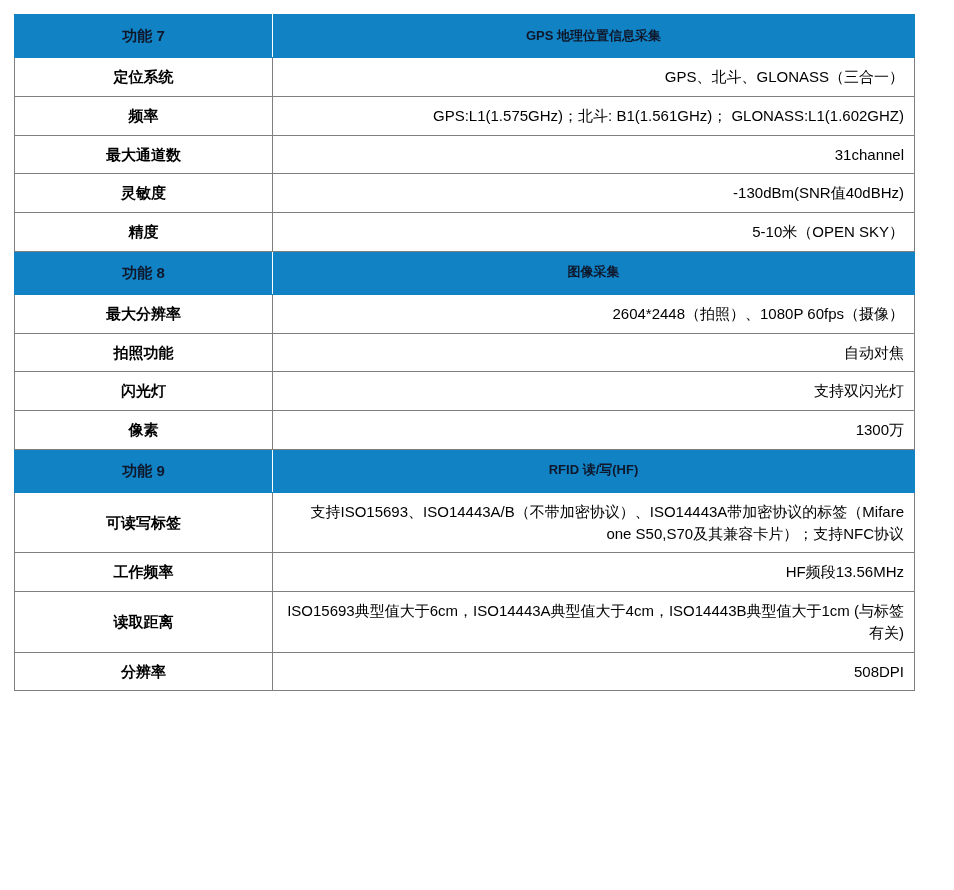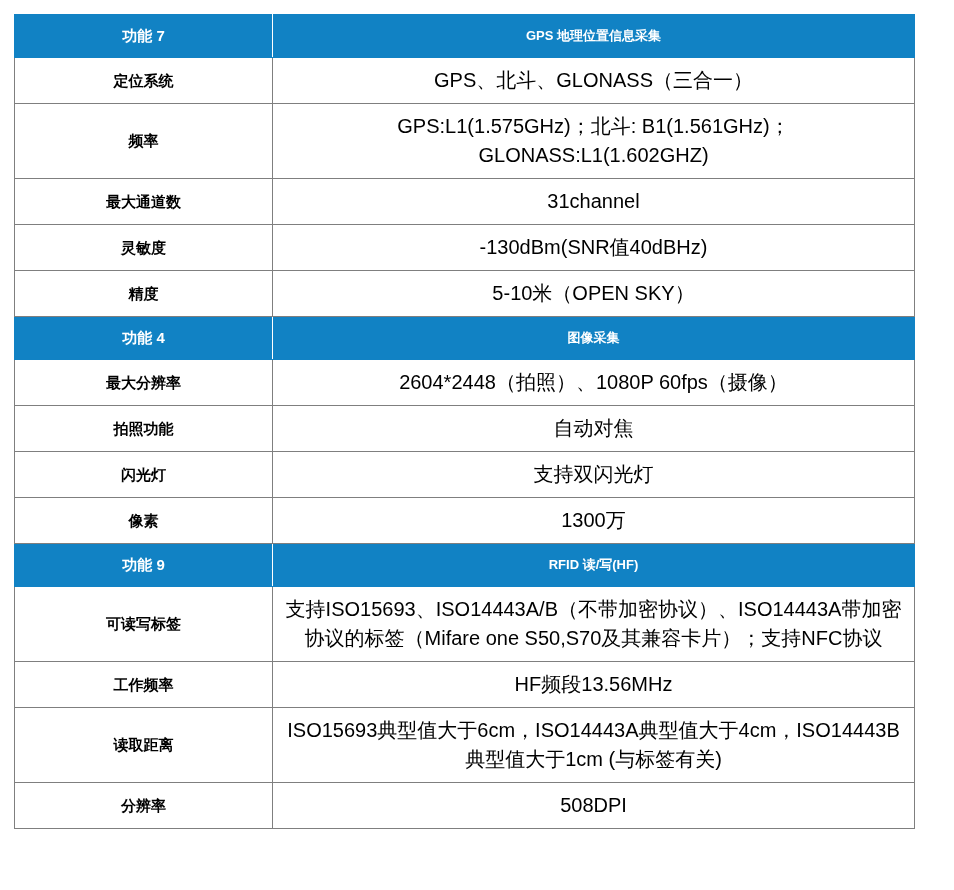--- a/index.html
+++ b/index.html
@@ -30,21 +30,21 @@
     vertical-align: middle;
     font-size: 14.5px;
     line-height: 1.45;
   }
   col.label-col { width: 258px; }
   col.value-col { width: 642px; }
 
   
   tr.section td {
     background: #1182c4;
-    color: #ffffff;
+    color: #0f172a;
     font-weight: bold;
     height: 40px;
     border-color: #1182c4;
   }
   tr.section td.sec-label {
     text-align: center;
     font-size: 15px;
     border-right: 1px solid #ffffff;
   }
   tr.section td.sec-title {
@@ -53,23 +53,23 @@
   }
 
   
   tr.datarow td.k {
     text-align: center;
     font-weight: bold;
     font-size: 15px;
     padding: 6px 8px;
   }
   tr.datarow td.v {
-    text-align: center;
+    text-align: right;
     padding: 8px 10px;
-    font-size: 20px;
+    font-size: 15px;
   }
   tr.datarow { height: 36px; }
   tr.tall { height: 46px; }
 </style>
 </head>
 <body>
 
 <div class="sheet">
   <table class="spec">
     <colgroup>
@@ -97,21 +97,21 @@
       <tr class="datarow">
         <td class="k">灵敏度</td>
         <td class="v">-130dBm(SNR值40dBHz)</td>
       </tr>
       <tr class="datarow">
         <td class="k">精度</td>
         <td class="v">5-10米（OPEN SKY）</td>
       </tr>
 
       <tr class="section">
-        <td class="sec-label">功能 4</td>
+        <td class="sec-label">功能 8</td>
         <td class="sec-title">图像采集</td>
       </tr>
       <tr class="datarow">
         <td class="k">最大分辨率</td>
         <td class="v">2604*2448（拍照）、1080P 60fps（摄像）</td>
       </tr>
       <tr class="datarow">
         <td class="k">拍照功能</td>
         <td class="v">自动对焦</td>
       </tr>

